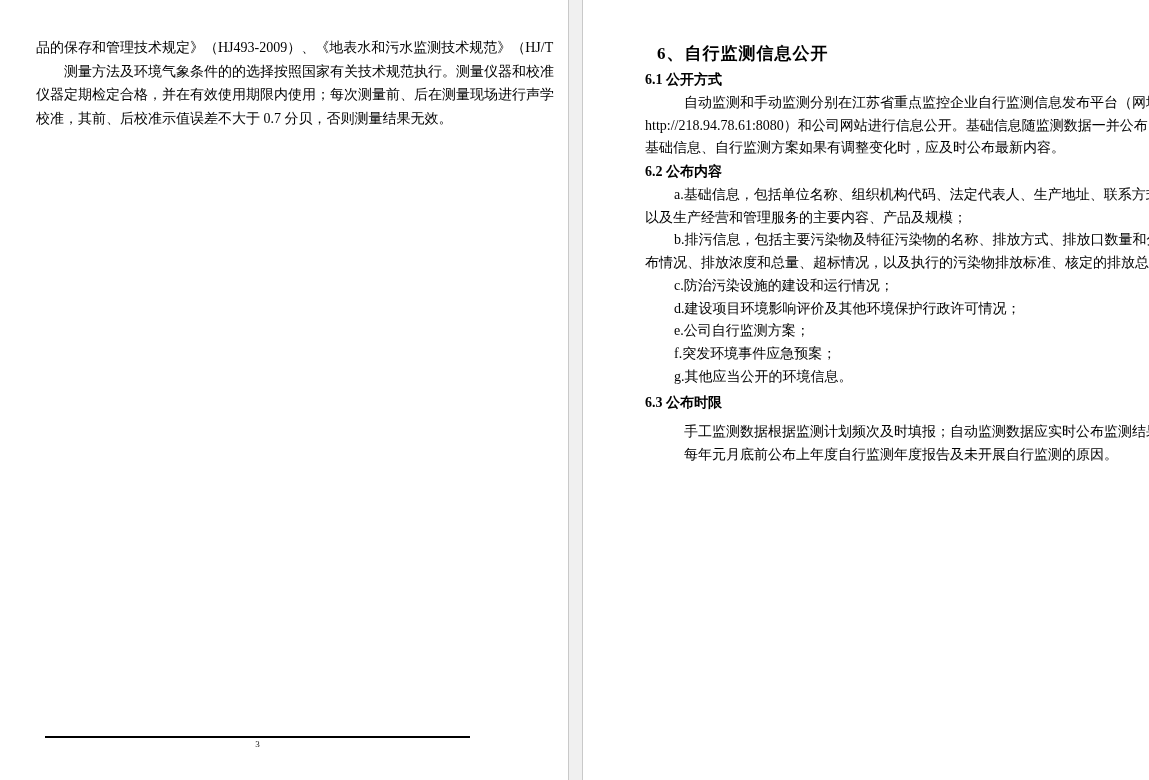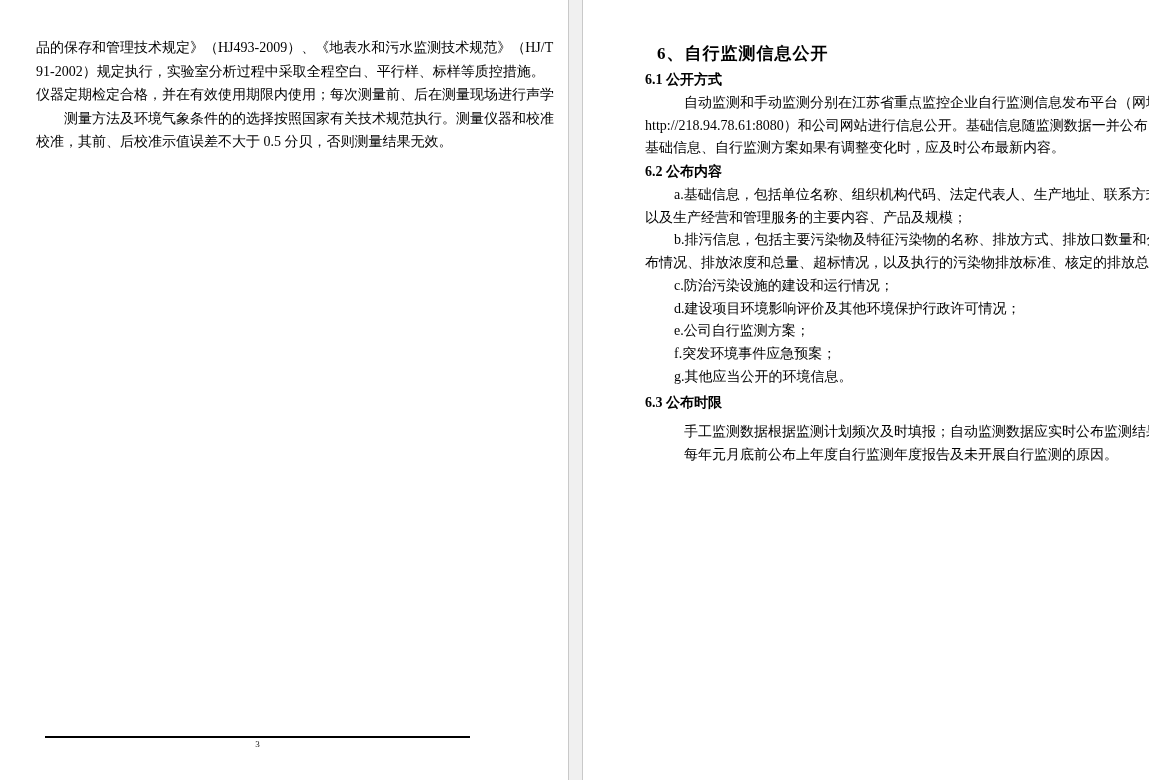--- a/index.html
+++ b/index.html
@@ -99,24 +99,23 @@
   .pagenum-left  { left: 45px;  width: 425px; }
 </style>
 </head>
 <body>
 
 <div class="canvas">
 
   <section class="page page-left">
     <div class="body-left">
       <div class="ln">品的保存和管理技术规定》（HJ493-2009）、《地表水和污水监测技术规范》（HJ/T</div>
-      <div class="ln">91-2002）规定执行，实验室分析过程中采取全程空白、平行样、标样等质控措施。</div>
+      <div class="ln ind">测量方法及环境气象条件的的选择按照国家有关技术规范执行。测量仪器和校准</div>
       <div class="ln">仪器定期检定合格，并在有效使用期限内使用；每次测量前、后在测量现场进行声学</div>
-      <div class="ln ind">测量方法及环境气象条件的的选择按照国家有关技术规范执行。测量仪器和校准</div>
-      <div class="ln">校准，其前、后校准示值误差不大于 0.5 分贝，否则测量结果无效。</div>
+      <div class="ln">校准，其前、后校准示值误差不大于 0.7 分贝，否则测量结果无效。</div>
     </div>
     <div class="rule rule-left"></div>
     <div class="pagenum pagenum-left">3</div>
   </section>
 
   <div class="gutter"></div>
 
   <section class="page page-right">
     <div class="body-right">
       <div class="h1">6、自行监测信息公开</div>

